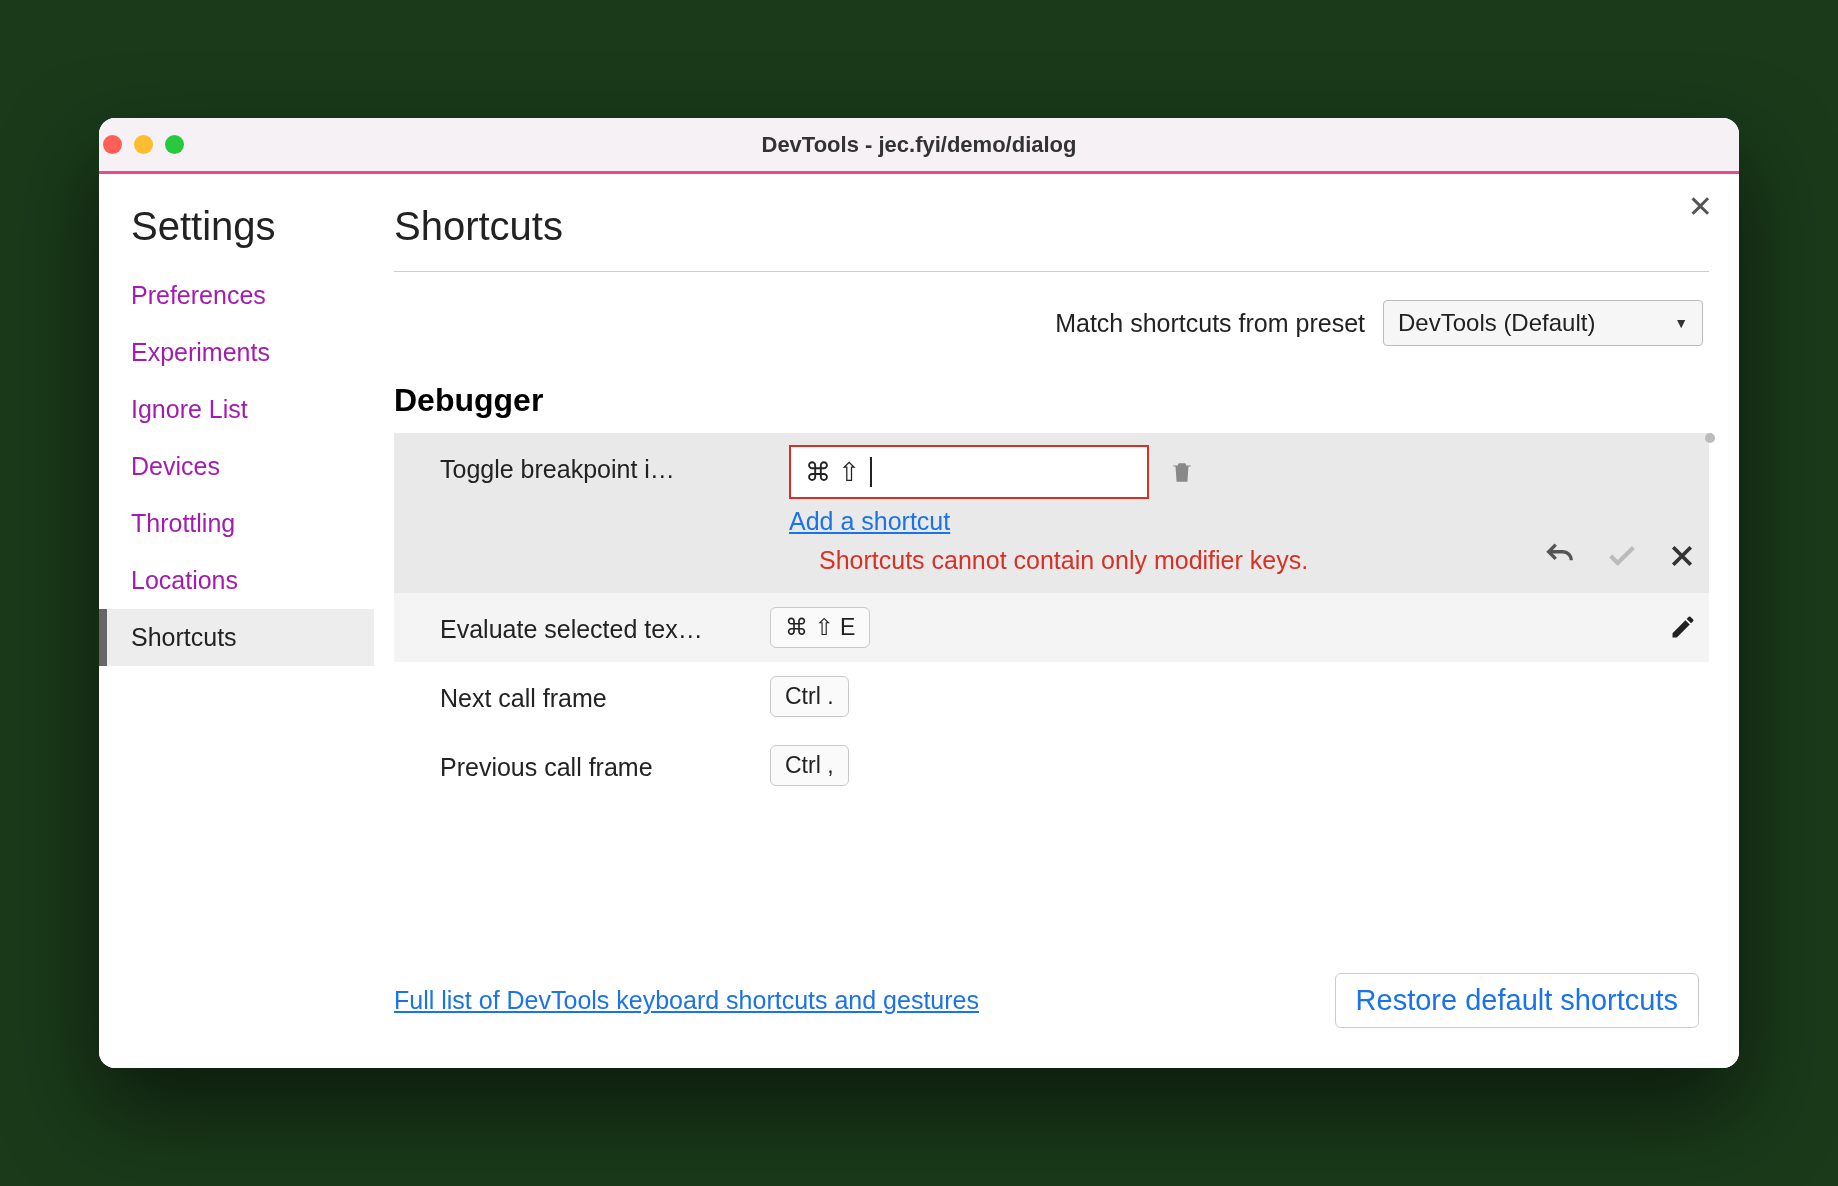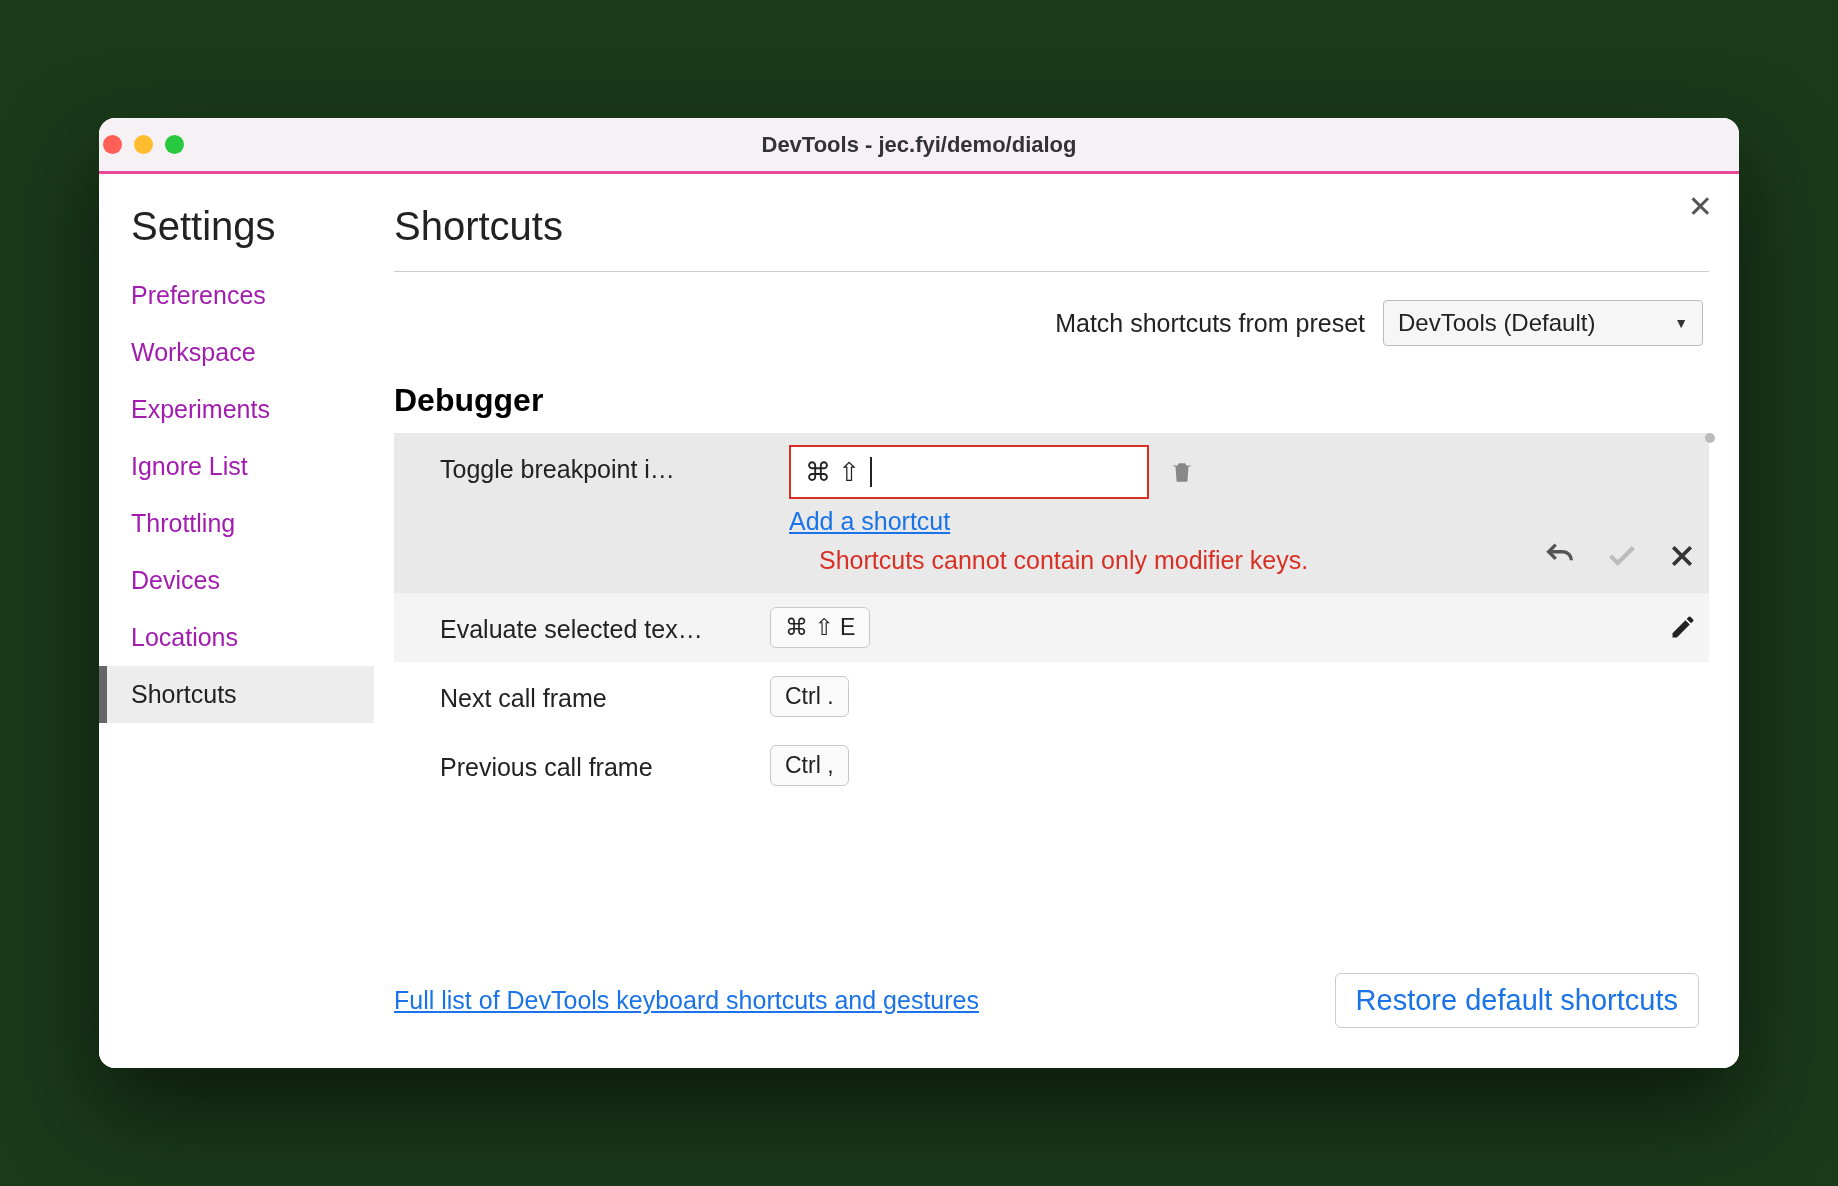--- a/index.html
+++ b/index.html
@@ -194,25 +194,24 @@
     </div>
     <div class="title">DevTools - jec.fyi/demo/dialog</div>
   </div>
 
   <div class="body">
     <span class="close-x">✕</span>
 
     <nav class="sidebar">
       <h1>Settings</h1>
       <div class="nav-item">Preferences</div>
-      <div class="nav-item">Workspace</div>
       <div class="nav-item">Experiments</div>
       <div class="nav-item">Ignore List</div>
+      <div class="nav-item">Devices</div>
       <div class="nav-item">Throttling</div>
-      <div class="nav-item">Devices</div>
       <div class="nav-item">Locations</div>
       <div class="nav-item active">Shortcuts</div>
     </nav>
 
     <main class="content">
       <h1>Shortcuts</h1>
 
       <div class="preset-row">
         <span>Match shortcuts from preset</span>
         <div class="select">

